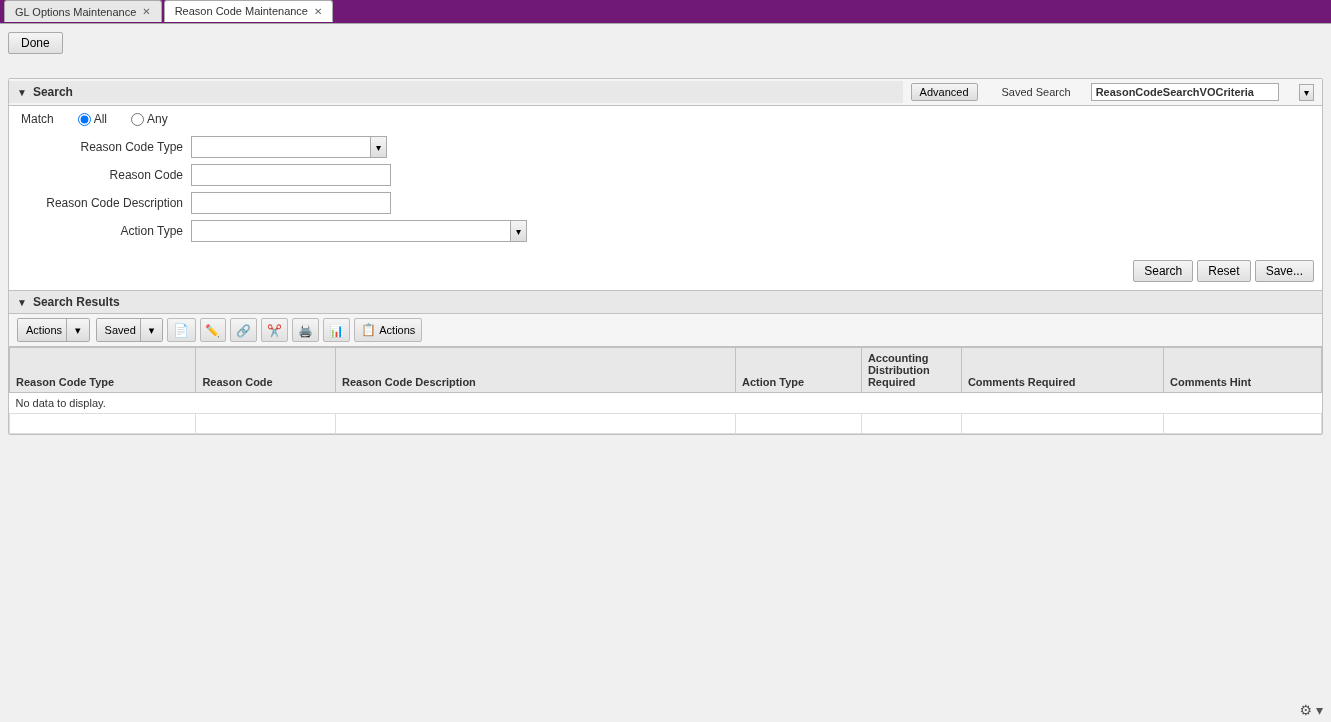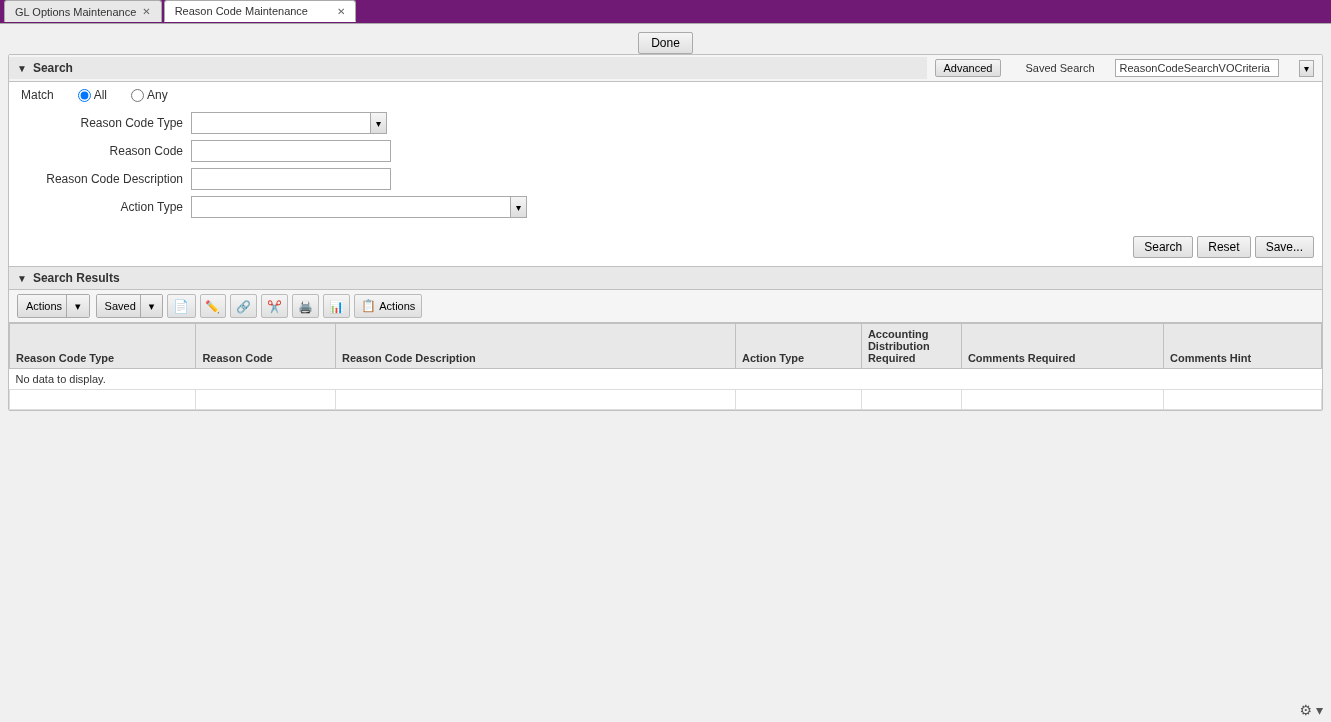--- a/index.html
+++ b/index.html
@@ -29,42 +29,41 @@
       cursor: pointer;
       font-size: 11px;
       color: #333;
       height: 22px;
       margin-right: 2px;
       border-radius: 3px 3px 0 0;
     }
     .tab.active {
       background: #fff;
       border-bottom: 1px solid #fff;
-      gap: 23px;
     }
     .tab .tab-close {
       margin-left: 6px;
       cursor: pointer;
       color: #666;
       font-size: 10px;
     }
 
     
     .main-content {
       background: #f0f0f0;
       min-height: calc(722px - 24px);
       padding: 8px;
       position: relative;
     }
 
     
     .top-toolbar {
       display: flex;
-      justify-content: center;
-      margin-bottom: 0;
+      justify-content: flex-start;
+      margin-bottom: 24px;
     }
     .btn {
       border: 1px solid #aaa;
       background: linear-gradient(to bottom, #f5f5f5, #e0e0e0);
       padding: 3px 12px;
       cursor: pointer;
       font-size: 12px;
       border-radius: 2px;
     }
 
@@ -91,21 +90,21 @@
       font-size: 10px;
     }
     .criteria-select {
       display: flex;
       align-items: center;
       border: 1px solid #aaa;
       background: #fff;
       padding: 2px 4px;
       font-size: 11px;
     }
-    .criteria-select span { margin-right: 4px; }
+    .criteria-select span { margin-right: 20px; font-weight: bold; }
     .dropdown-arrow {
       border: 1px solid #aaa;
       background: linear-gradient(to bottom, #f5f5f5, #ddd);
       padding: 2px 4px;
       cursor: pointer;
       font-size: 10px;
     }
 
     
     .match-row {

